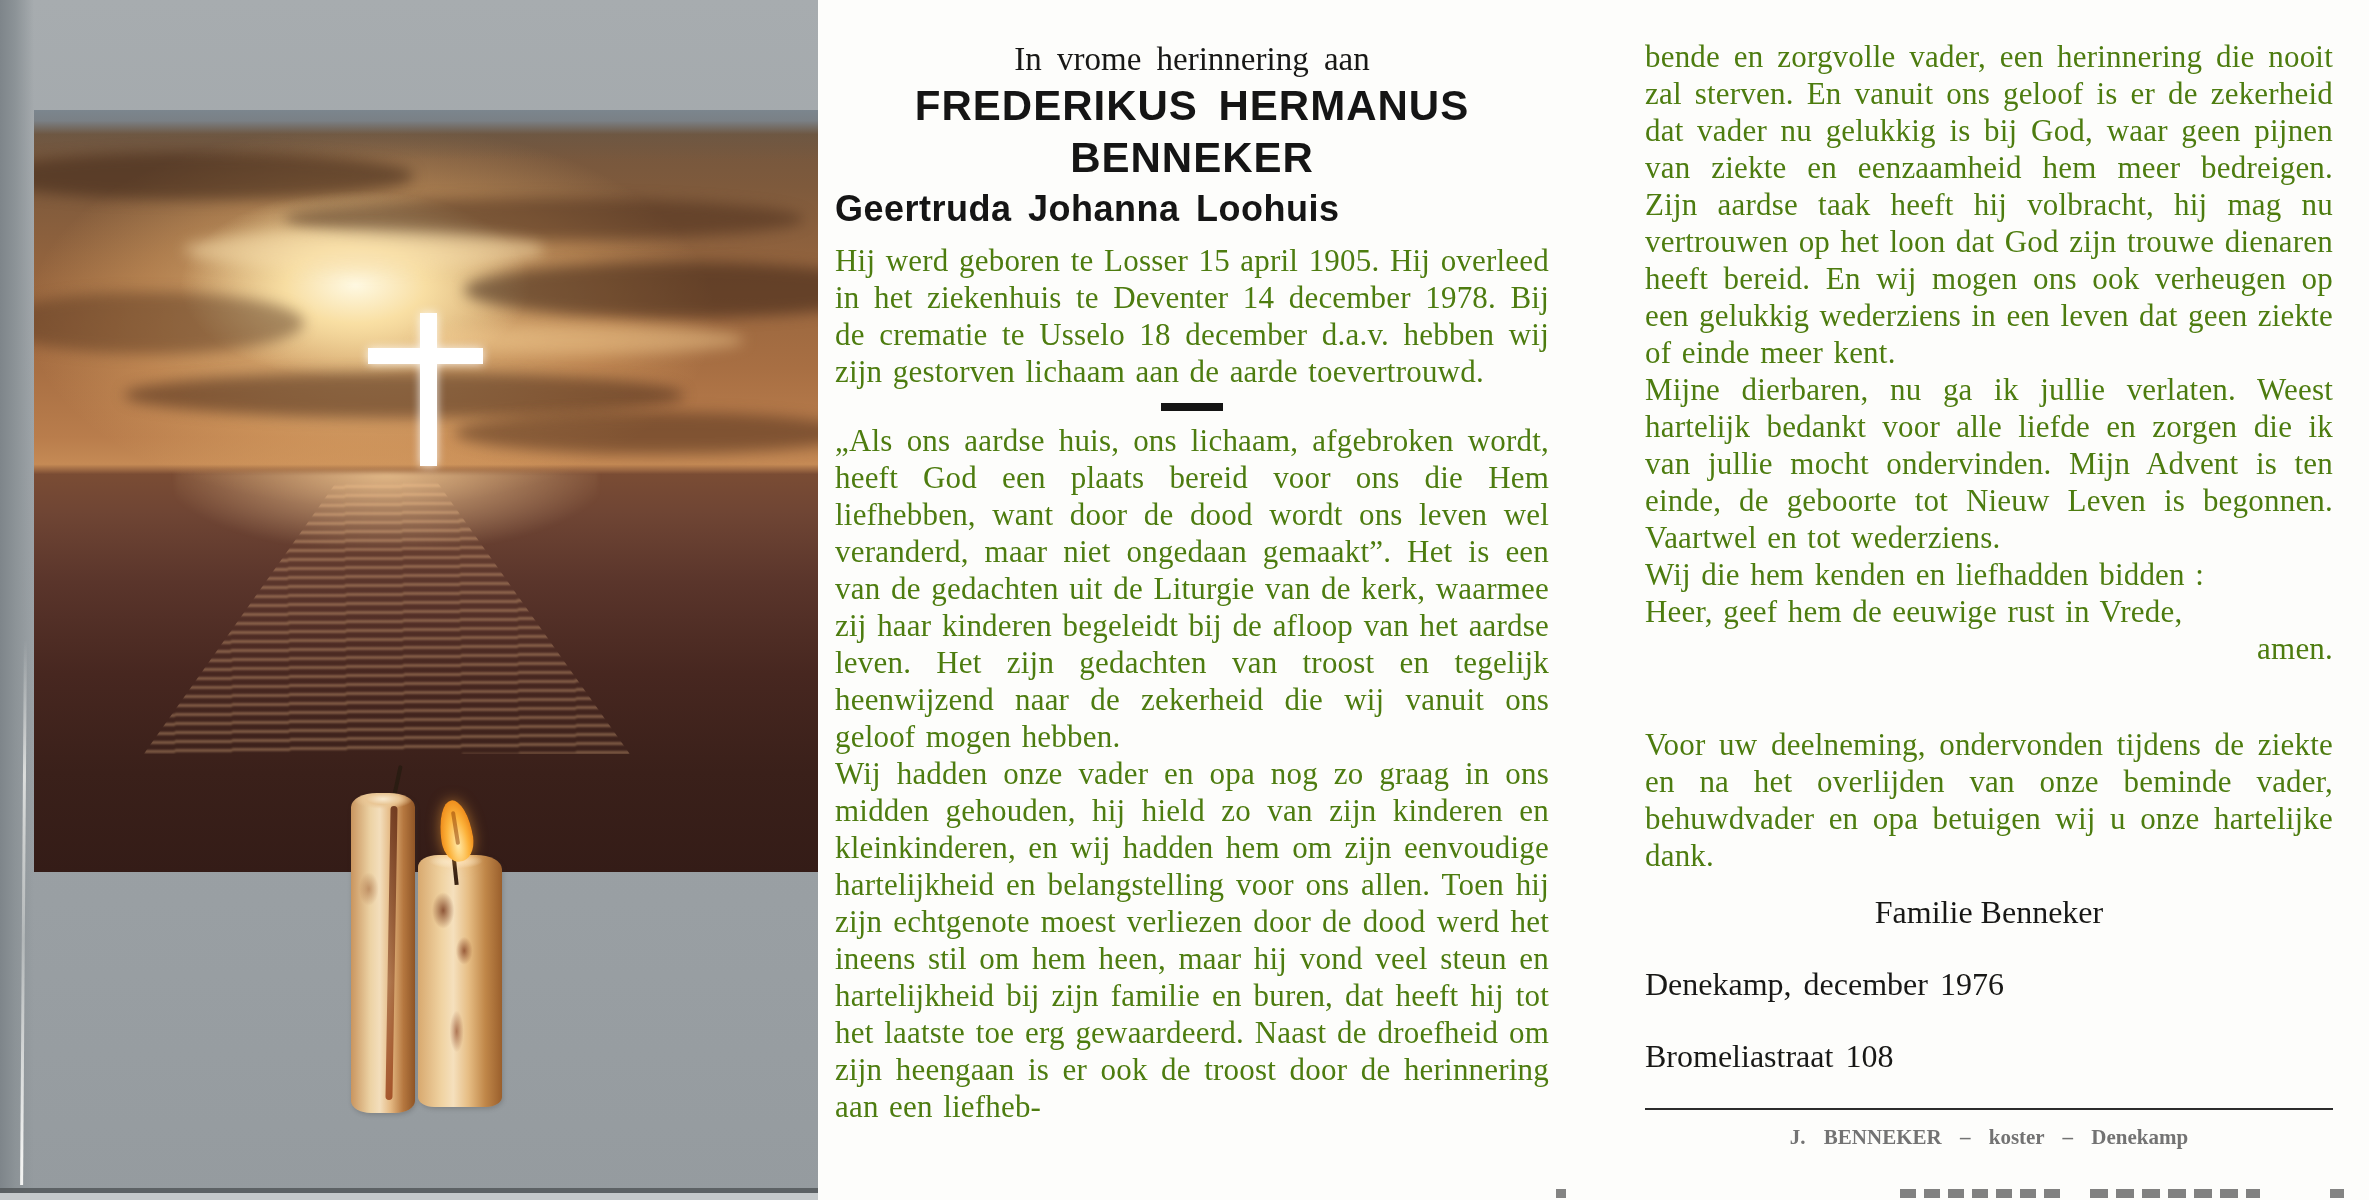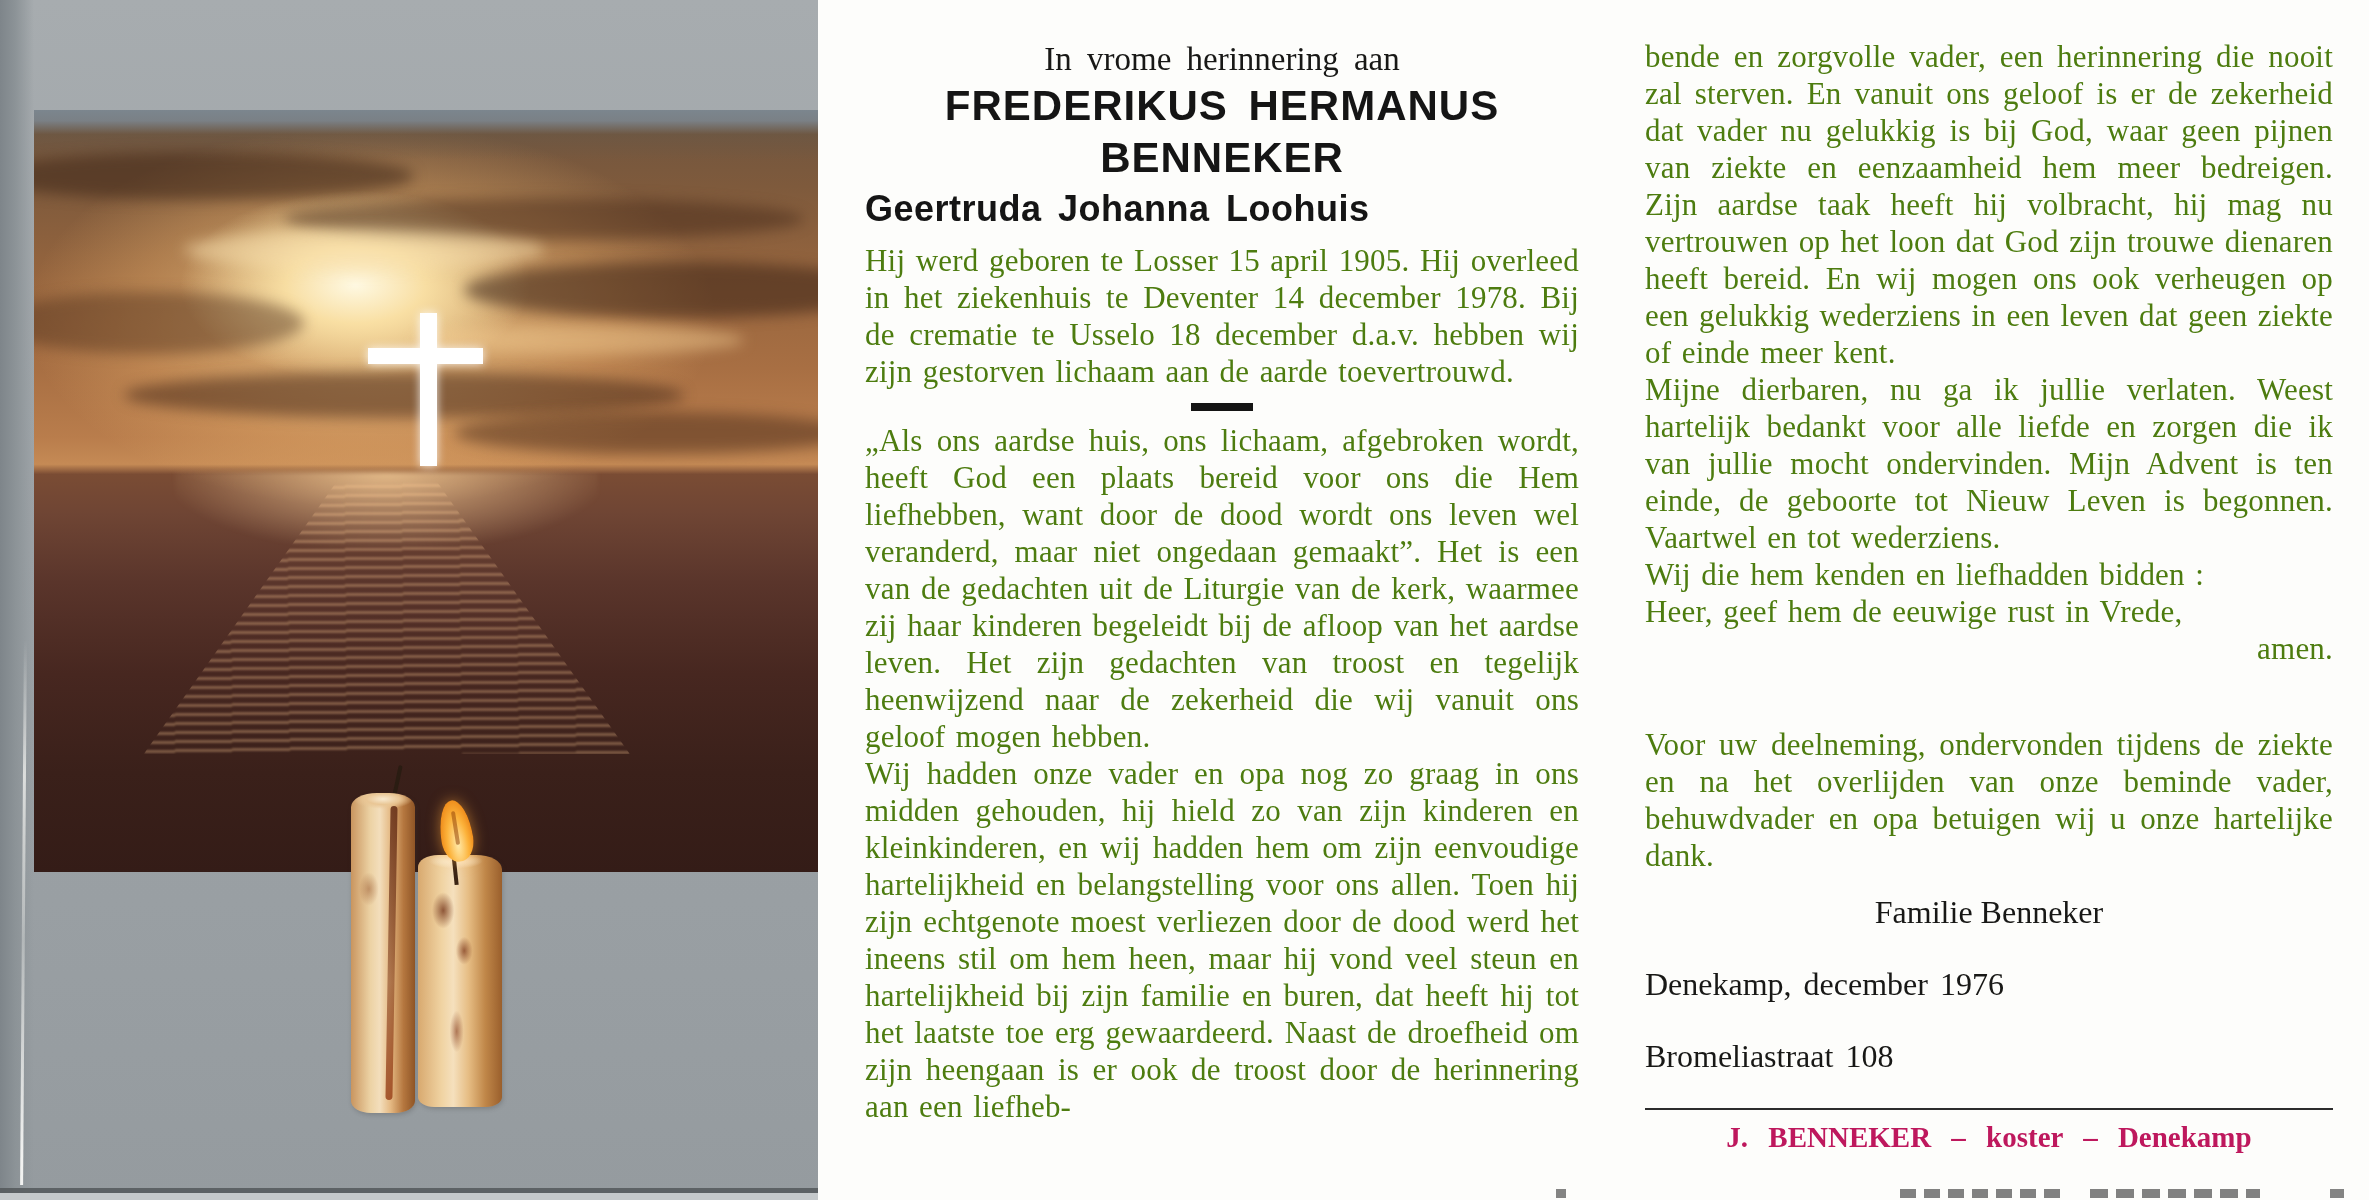--- a/index.html
+++ b/index.html
@@ -71,38 +71,38 @@
   .flame-wick{position:absolute;left:108px;top:98px;width:4px;height:32px;background:#3a2414;transform:rotate(-6deg);}
   .flame{position:absolute;left:95px;top:45px;width:32px;height:62px;
      background:radial-gradient(ellipse at 50% 72%,#ffe9a8 0%,#fcb23a 45%,#ef8d1c 72%,rgba(200,90,10,0) 100%);
      border-radius:50% 50% 50% 50%/64% 64% 36% 36%;transform:rotate(-9deg);
      box-shadow:0 0 14px rgba(255,170,60,.55);}
   .flame::after{content:"";position:absolute;left:44%;top:18%;width:4px;height:55%;
      background:rgba(150,70,10,.55);border-radius:2px;}
 
   
   .col{position:absolute;top:38px;}
-  .col-mid{left:865px;width:714px;}
+  .col-mid{left:835px;width:714px;}
   .col-right{left:1645px;width:688px;}
   .body-text{font-size:31px;line-height:37px;text-align:justify;word-spacing:2.5px;
      letter-spacing:.2px;margin:0;color:#4d7c0f;}
   .intro{font-size:33px;line-height:42px;text-align:center;word-spacing:7px;margin:0;}
   .deceased-name{font-family:"Liberation Sans","DejaVu Sans",sans-serif;font-weight:700;
      font-size:42px;line-height:52px;text-align:center;letter-spacing:1px;word-spacing:8px;margin:0;color:#151515;}
   .relation{font-size:33px;line-height:46px;text-align:center;word-spacing:6px;margin:0;}
   .spouse-name{font-family:Liberation Sans, sans-serif;font-weight:700;
      font-size:36px;line-height:50px;text-align:left;letter-spacing:.5px;word-spacing:6px;margin:0 0 8px 0;color:#151515;}
   .divider{width:62px;height:8px;background:#141414;margin:13px auto 11px auto;}
   .amen{text-align:right;}
   .thanks{margin-top:59px;}
   .signature{text-align:center;font-size:32px;line-height:40px;margin-top:18px;}
   .place-date{font-size:32px;line-height:40px;margin-top:22px;word-spacing:4px;}
   .address{font-size:32px;line-height:40px;margin-top:6px;word-spacing:4px;}
   .rule{border:0;border-top:2px solid #2c2c2c;margin:16px 0 8px 0;width:100%;}
-  .printer{text-align:center;font-weight:700;font-size:29px;line-height:38px;word-spacing:13px;margin:0;color:#be185d;}
+  .printer{text-align:center;font-weight:700;font-size:21px;line-height:38px;word-spacing:13px;margin:0;color:#737373;}
 
   
   .bleed{position:absolute;bottom:2px;height:9px;opacity:.55;filter:blur(.5px);}
   .b1{left:1556px;width:10px;background:#222;}
   .b2{left:1900px;width:160px;background:repeating-linear-gradient(90deg,#1d1d1d 0 16px,transparent 16px 24px);}
   .b3{left:2090px;width:170px;background:repeating-linear-gradient(90deg,#1d1d1d 0 18px,transparent 18px 26px);}
   .b4{left:2330px;width:14px;background:#222;}
 </style>
 </head>
 <body>

